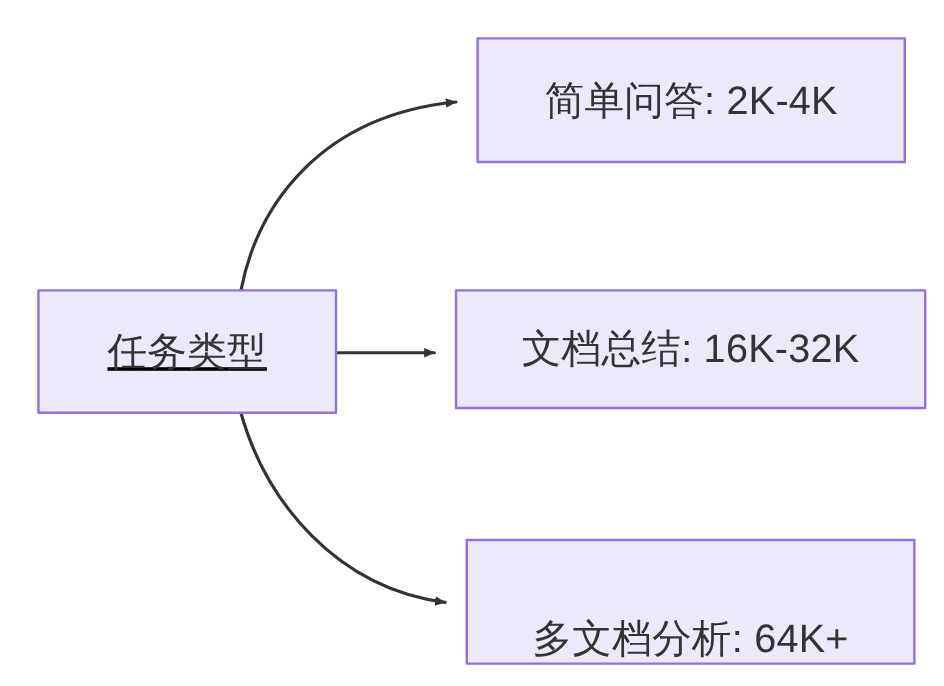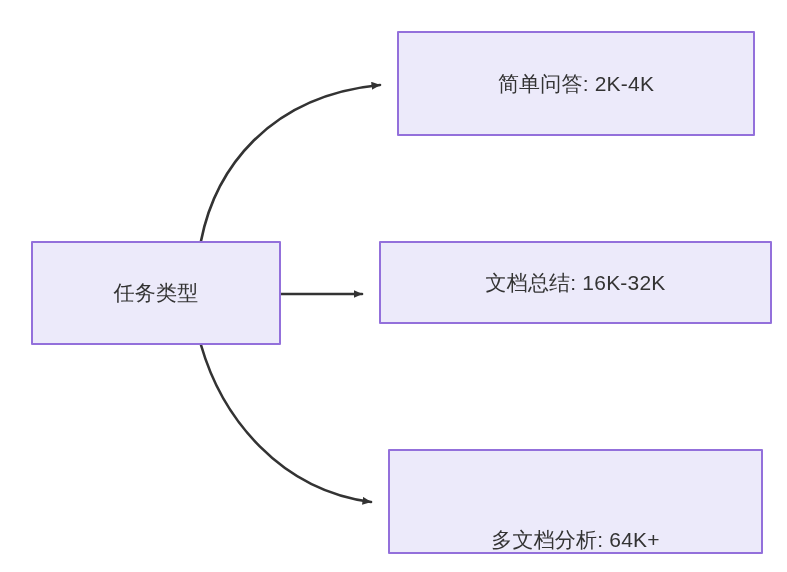--- a/index.html
+++ b/index.html
@@ -30,44 +30,45 @@
     box-sizing: border-box;
     display: flex;
     align-items: center;
     justify-content: center;
     background: #ECEAFA;
     border: 2px solid #9370DB;
     border-radius: 1px;
     z-index: 2;
   }
   .node-label {
-    font-size: 21px;
+    font-size: 33px;
     line-height: 1.2;
     color: #333333;
     letter-spacing: 0.2px;
     white-space: nowrap;
     user-select: none;
   }
   #node-source {
     left: 31px;
     top: 241px;
     width: 250px;
     height: 104px;
+    text-decoration: underline;
   }
   #node-task-1 {
     left: 397px;
     top: 31px;
     width: 358px;
     height: 105px;
   }
   #node-task-2 {
     left: 379px;
     top: 241px;
     width: 393px;
-    height: 83px;
+    height: 100px;
   }
   #node-task-3 {
     left: 388px;
     top: 449px;
     width: 375px;
     height: 105px;
     align-items: flex-end;
   }
 </style>
 </head>

